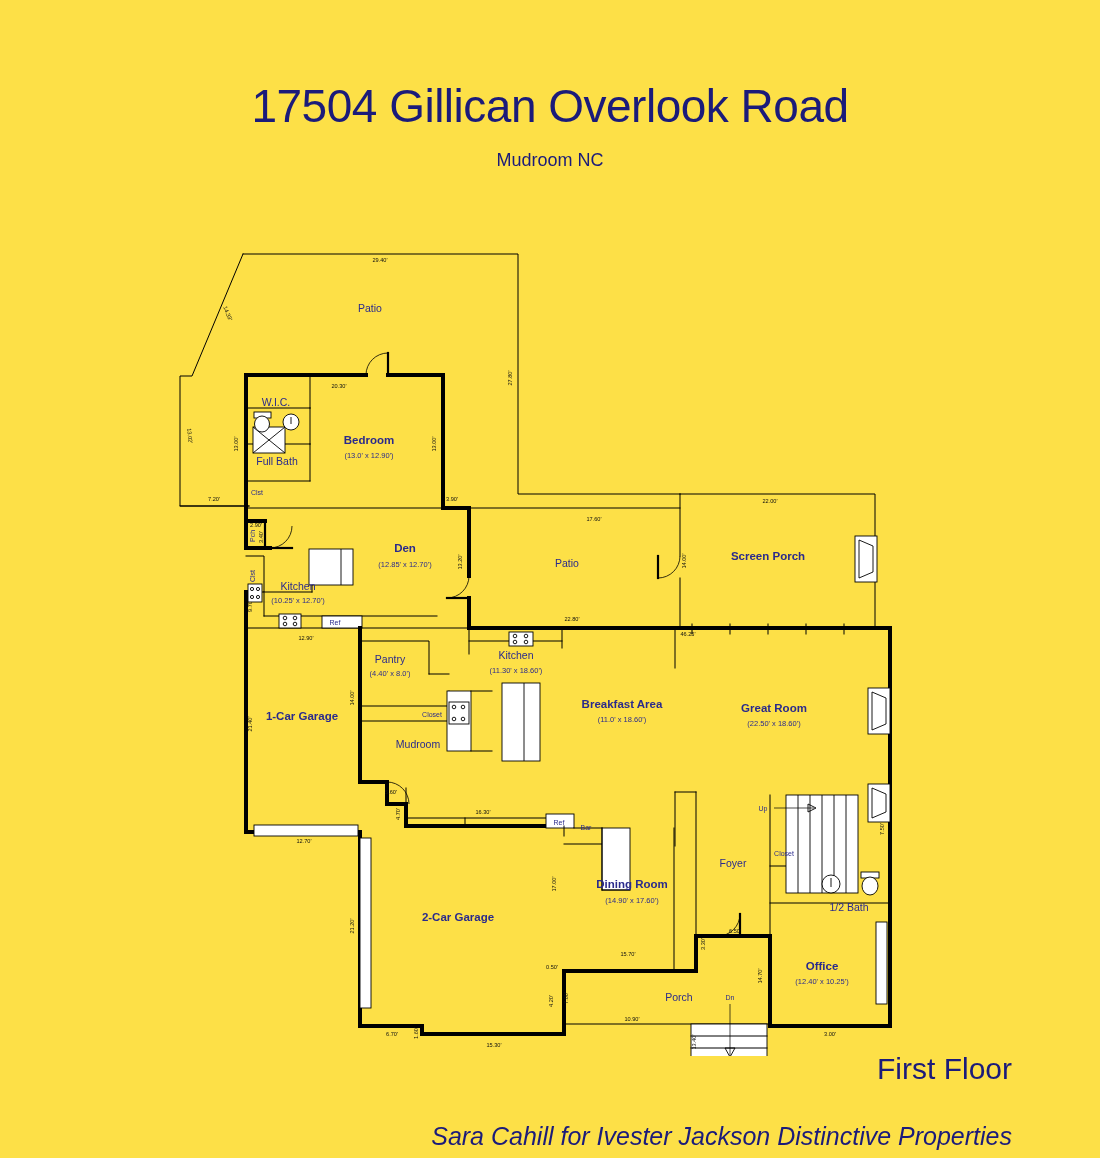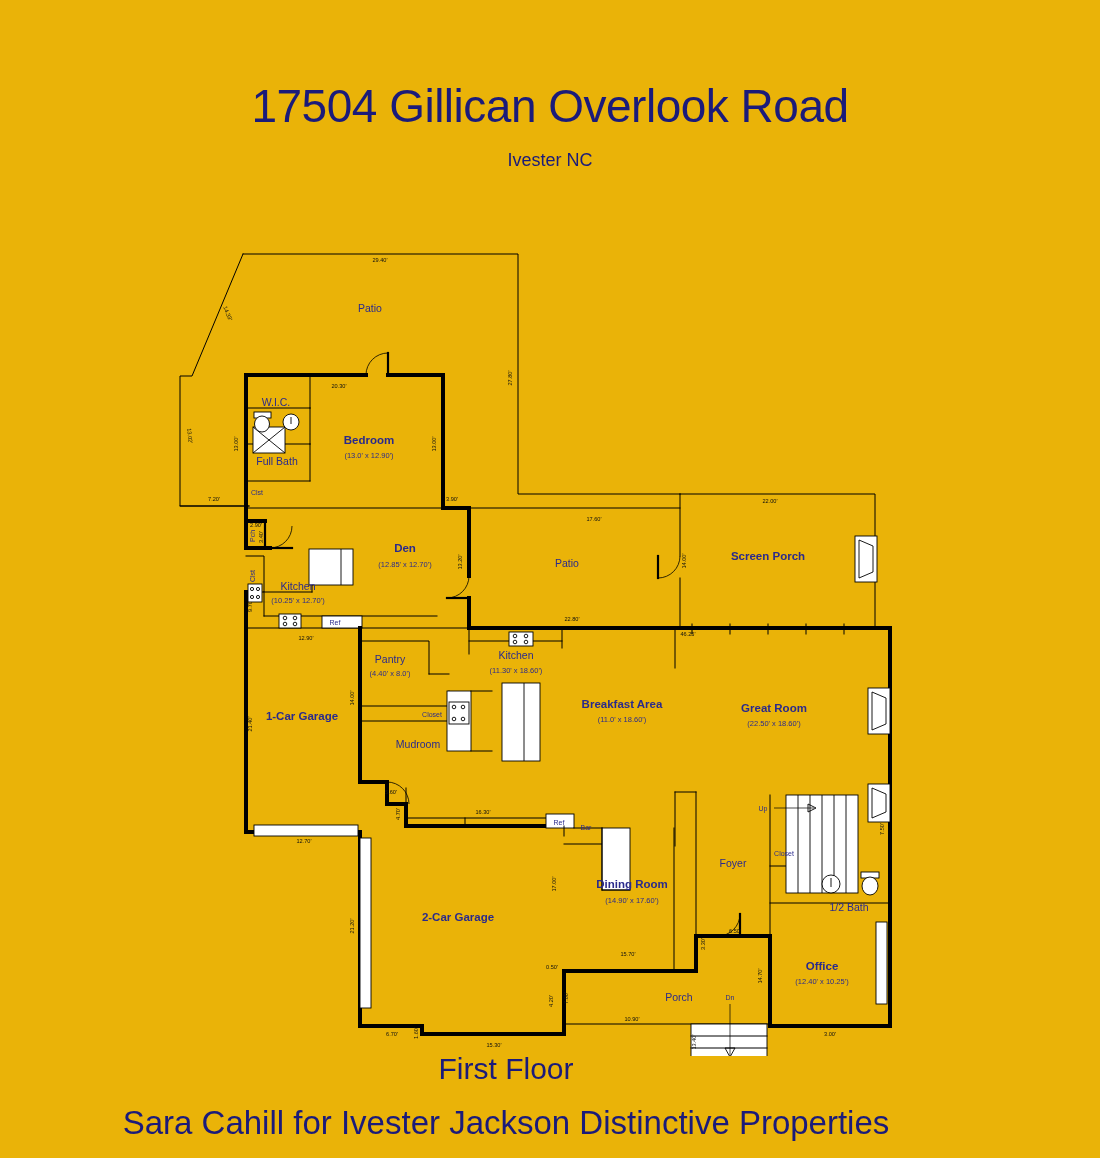--- a/index.html
+++ b/index.html
@@ -11,21 +11,21 @@
     width: 1100px;
     height: 1158px;
     font-family: "Liberation Sans", sans-serif;
     position: relative;
     overflow: hidden;
   }
   .page {
     width: 1100px;
     height: 1158px;
     position: relative;
-    background: #eab308;
+    background: #fde047;
   }
   .title-block {
     text-align: center;
     padding-top: 82px;
   }
   .title {
     font-size: 46px;
     color: #1b1b7a;
     font-weight: normal;
     letter-spacing: -0.5px;
@@ -42,31 +42,32 @@
     left: 2px;
     top: 236px;
     width: 1100px;
     height: 820px;
   }
   .footer-block {
     position: absolute;
     left: 0;
     top: 1052px;
     width: 1012px;
-    text-align: center;
+    text-align: right;
   }
   .floor-label {
     font-size: 30px;
     color: #1b1b7a;
     margin: 0;
   }
   .credit {
-    font-size: 33px;
+    font-size: 25px;
     color: #1b1b7a;
-    margin-top: 18px;
+    margin-top: 36px;
+    font-style: italic;
   }
   svg { display: block; }
   .wall-thick { stroke: #000; stroke-width: 4; fill: none; stroke-linecap: square; }
   .wall-med   { stroke: #000; stroke-width: 2.2; fill: none; stroke-linecap: square; }
   .wall-thin  { stroke: #000; stroke-width: 1; fill: none; stroke-linecap: square; }
   .dimline    { stroke: #000; stroke-width: 0.7; fill: none; }
   .fixture    { stroke: #000; stroke-width: 0.9; fill: none; }
   .fixture-fill { stroke: #000; stroke-width: 0.9; fill: #fff; }
   .swing      { stroke: #000; stroke-width: 0.8; fill: none; }
   .rname      { fill: #2a2a8c; font-size: 10.5px; font-family: "Liberation Sans", sans-serif; text-anchor: middle; }
@@ -75,21 +76,21 @@
   .rsmall     { fill: #2a2a8c; font-size: 7px; font-family: "Liberation Sans", sans-serif; text-anchor: middle; }
   .dimtext    { fill: #111; font-size: 5.6px; font-family: "Liberation Sans", sans-serif; text-anchor: middle; }
 </style>
 </head>
 <body>
 
 <div class="page">
 
   <div class="title-block">
     <h1 class="title">17504 Gillican Overlook Road</h1>
-    <div class="subtitle">Ivester NC</div>
+    <div class="subtitle">Mudroom NC</div>
   </div>
 
   <div class="plan-wrap">
   <svg width="1100" height="820" viewBox="0 0 1100 820">
 
     <g>
       <path class="wall-thin" d="M241,18 L516,18 L516,258 L678,258"></path>
       <path class="wall-thin" d="M241,18 L190,140 L178,140 L178,270 L247,270"></path>
       <path class="wall-thin" d="M178,270 L247,270"></path>
     </g>

